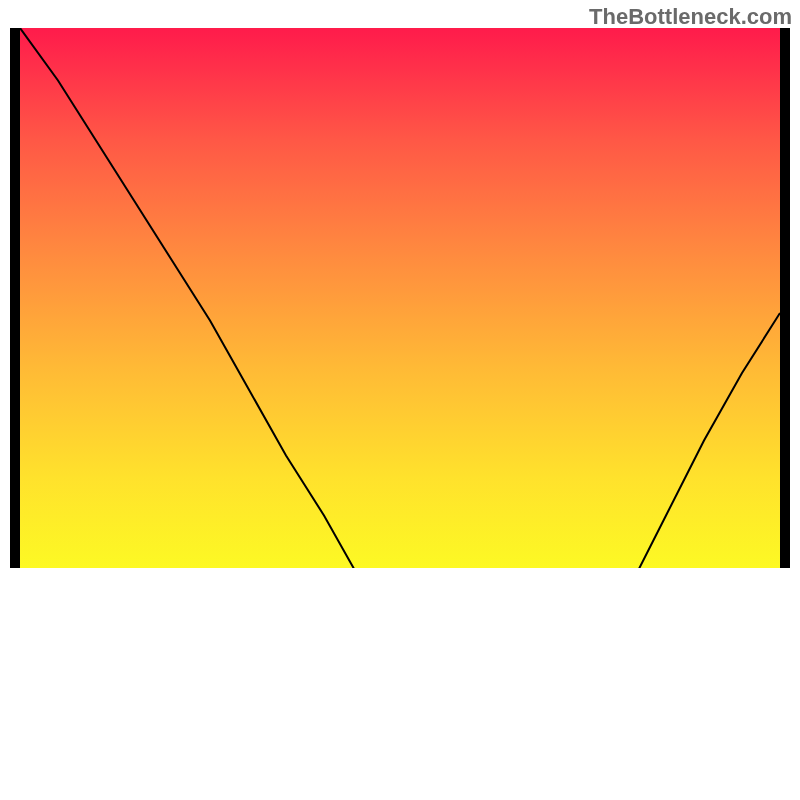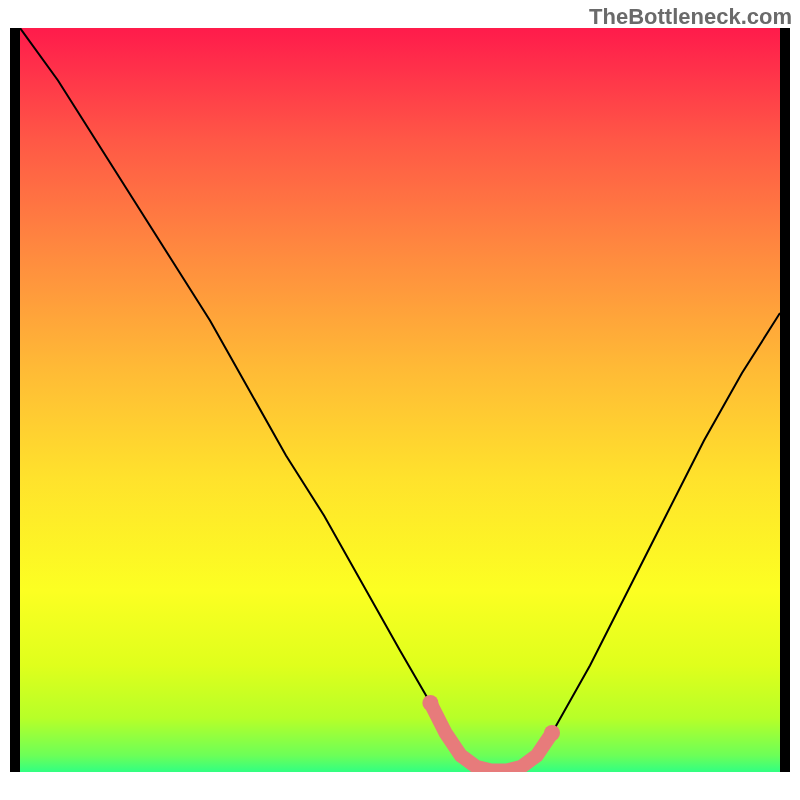--- a/index.html
+++ b/index.html
@@ -3,21 +3,21 @@
 <meta charset="utf-8">
 <style>
   body {
     margin: 0;
     padding: 0;
     background: #ffffff;
     font-family: Arial, sans-serif;
   }
   .container {
     width: 800px;
-    height: 772px;
+    height: 568px;
     position: relative;
   }
   .watermark {
     position: absolute;
     top: 4px;
     right: 8px;
     font-size: 22px;
     font-weight: bold;
     color: #6a6a6a;
     font-family: Arial, sans-serif;

